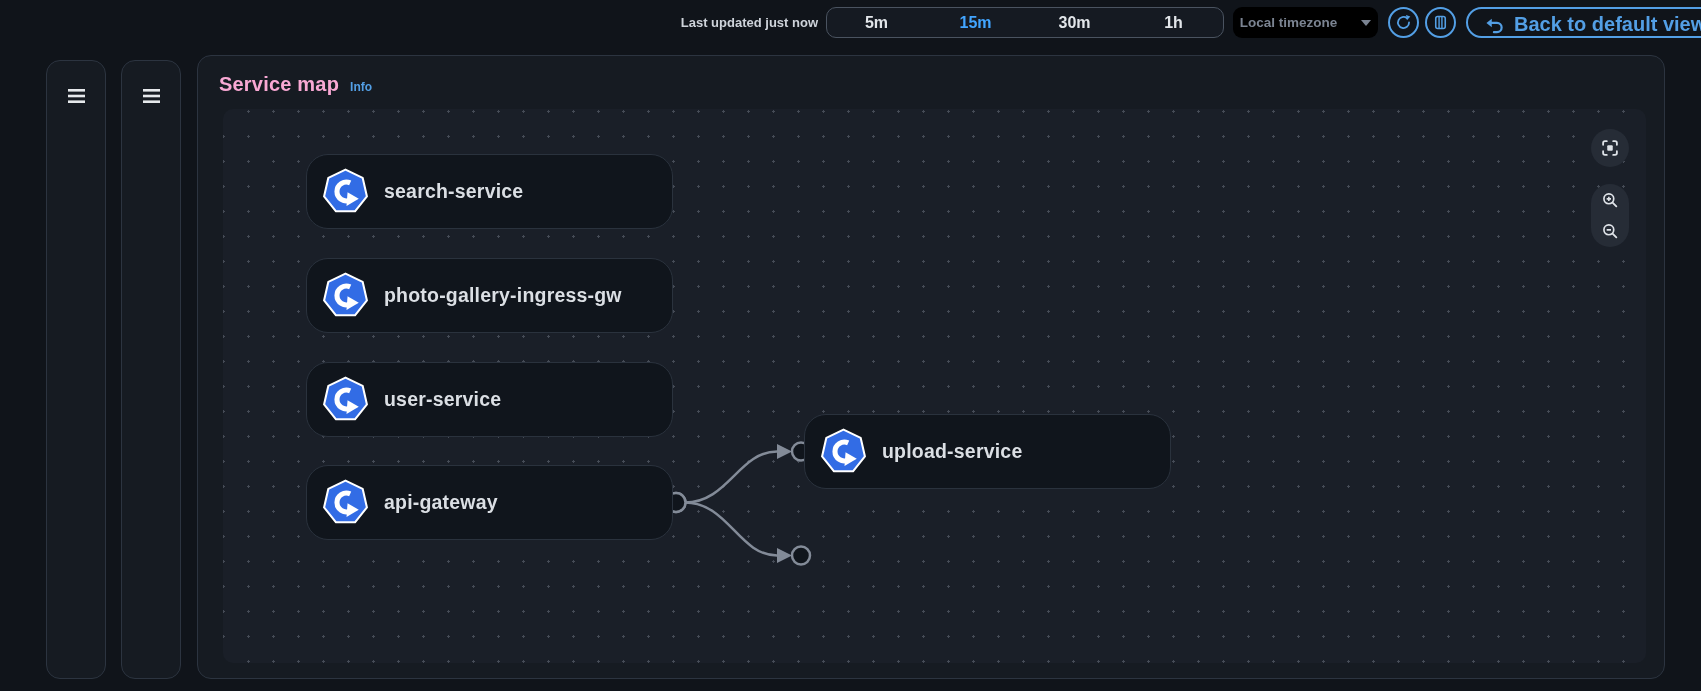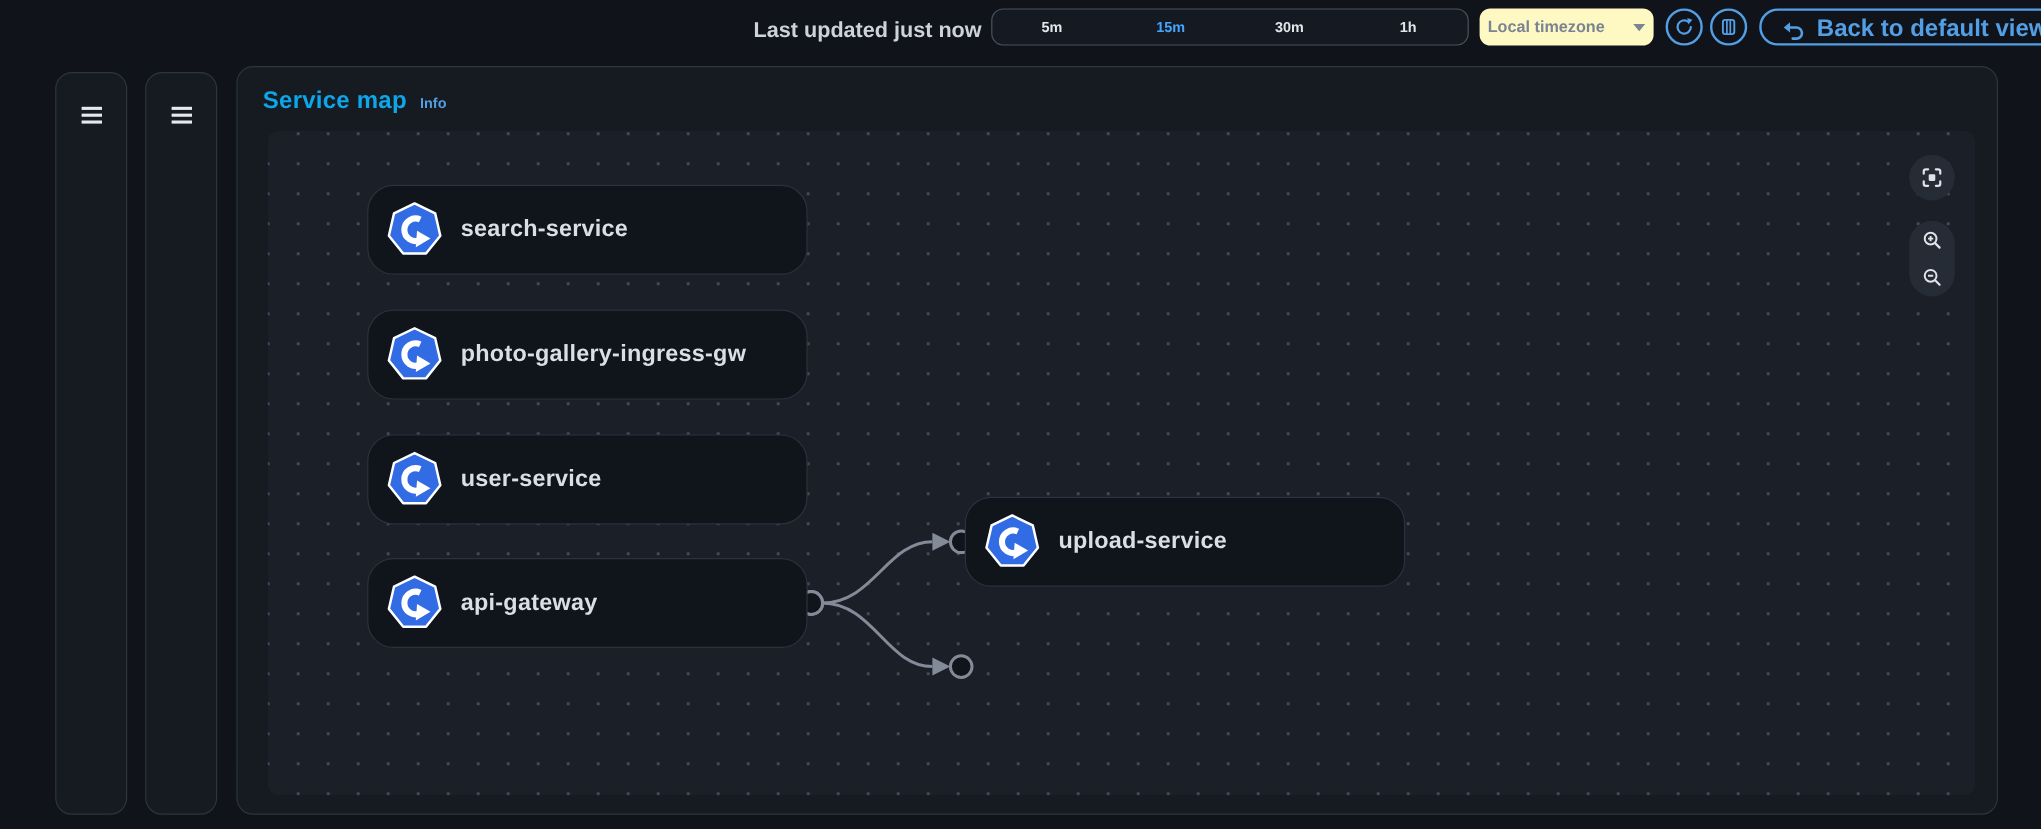--- a/index.html
+++ b/index.html
@@ -3,28 +3,28 @@
 <meta charset="utf-8">
 <style>
   html,body{margin:0;padding:0;}
   body{
     width:1701px;height:691px;position:relative;overflow:hidden;
     background:#10141A;
     font-family:"Liberation Sans",sans-serif;
     -webkit-font-smoothing:antialiased;
   }
   
-  .last-updated{position:absolute;top:15px;right:883px;font-size:18px;font-weight:700;color:#ced3da;white-space:nowrap;}
+  .last-updated{position:absolute;top:15px;right:883px;font-size:13px;font-weight:700;color:#ced3da;white-space:nowrap;}
   .time-seg{position:absolute;left:826px;top:7px;width:398px;height:31px;box-sizing:border-box;
     border:1px solid #4a5360;border-radius:10px;background:#151a22;display:flex;overflow:hidden;}
   .time-seg .seg{flex:1;background:none;border:none;color:#e2e6ea;font-family:inherit;
-    font-size:12px;font-weight:700;cursor:pointer;padding:0;}
+    font-size:16px;font-weight:700;cursor:pointer;padding:0;}
   .time-seg .seg.selected{color:#42A5FF;}
   .timezone{position:absolute;left:1233px;top:7px;width:145px;height:31px;box-sizing:border-box;
-    background:#fef9c3;border:none;border-radius:9px;display:flex;align-items:center;justify-content:center;gap:24px;
+    background:#000000;border:none;border-radius:9px;display:flex;align-items:center;justify-content:center;gap:24px;
     color:#7b8492;font-size:13.5px;font-weight:700;cursor:default;}
   .caret{width:0;height:0;border-left:5px solid transparent;border-right:5px solid transparent;border-top:6px solid #7b8492;}
   .icon-circle{position:absolute;top:7px;width:31px;height:31px;box-sizing:border-box;border:2px solid #539FE5;
     border-radius:50%;background:transparent;display:flex;align-items:center;justify-content:center;cursor:pointer;padding:0;}
   .icon-circle svg{display:block;}
   .refresh-btn{left:1388px;}
   .mapstyle-btn{left:1425px;}
   .back-btn{position:absolute;left:1466px;top:7px;height:31px;box-sizing:border-box;border:2px solid #539FE5;
     border-radius:16px;background:transparent;display:flex;align-items:flex-end;gap:9px;padding:0 17px;
     color:#539FE5;font-family:inherit;font-size:20px;font-weight:800;cursor:pointer;white-space:nowrap;}
@@ -32,21 +32,21 @@
   .side-rail{position:absolute;top:60px;width:60px;height:619px;box-sizing:border-box;background:#161B22;
     border:1px solid #2c3440;border-radius:14px;display:flex;justify-content:center;}
   .rail-1{left:46px;}
   .rail-2{left:121px;}
   .rail-menu{margin-top:22px;width:26px;height:26px;background:none;border:none;padding:0;cursor:pointer;
     display:flex;align-items:center;justify-content:center;}
   
   .panel{position:absolute;left:197px;top:55px;width:1468px;height:624px;box-sizing:border-box;
     background:#161B22;border:1px solid #2c3440;border-radius:14px;}
   .panel-header{position:absolute;left:21px;top:17px;display:flex;align-items:baseline;gap:11px;}
-  .panel-title{font-size:20px;font-weight:800;color:#0ea5e9;letter-spacing:.2px;}
+  .panel-title{font-size:20px;font-weight:800;color:#f9a8d4;letter-spacing:.2px;}
   .info-link{font-size:12px;font-weight:700;color:#539FE5;cursor:pointer;}
   .map-canvas{position:absolute;left:25px;top:53px;width:1423px;height:554px;border-radius:10px;overflow:hidden;
     background-color:#1A1F28;
     background-image:radial-gradient(#454B56 1.3px,rgba(0,0,0,0) 1.4px);
     background-size:25px 25px;background-position:13px 15px;}
   .edges-svg{position:absolute;left:0;top:0;pointer-events:none;}
   .svc-node{position:absolute;width:367px;height:75px;box-sizing:border-box;background:#10151C;
     border:1px solid #2A323D;border-radius:22px;display:flex;align-items:center;gap:14px;padding-left:14px;cursor:pointer;}
   .svc-node svg{flex:none;display:block;}
   .svc-label{font-size:19.5px;font-weight:700;color:#dbdfe4;letter-spacing:.2px;}

